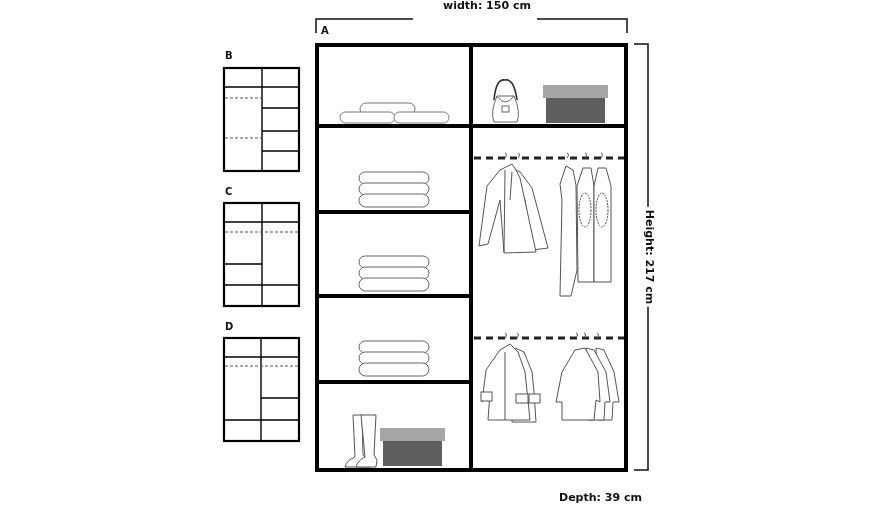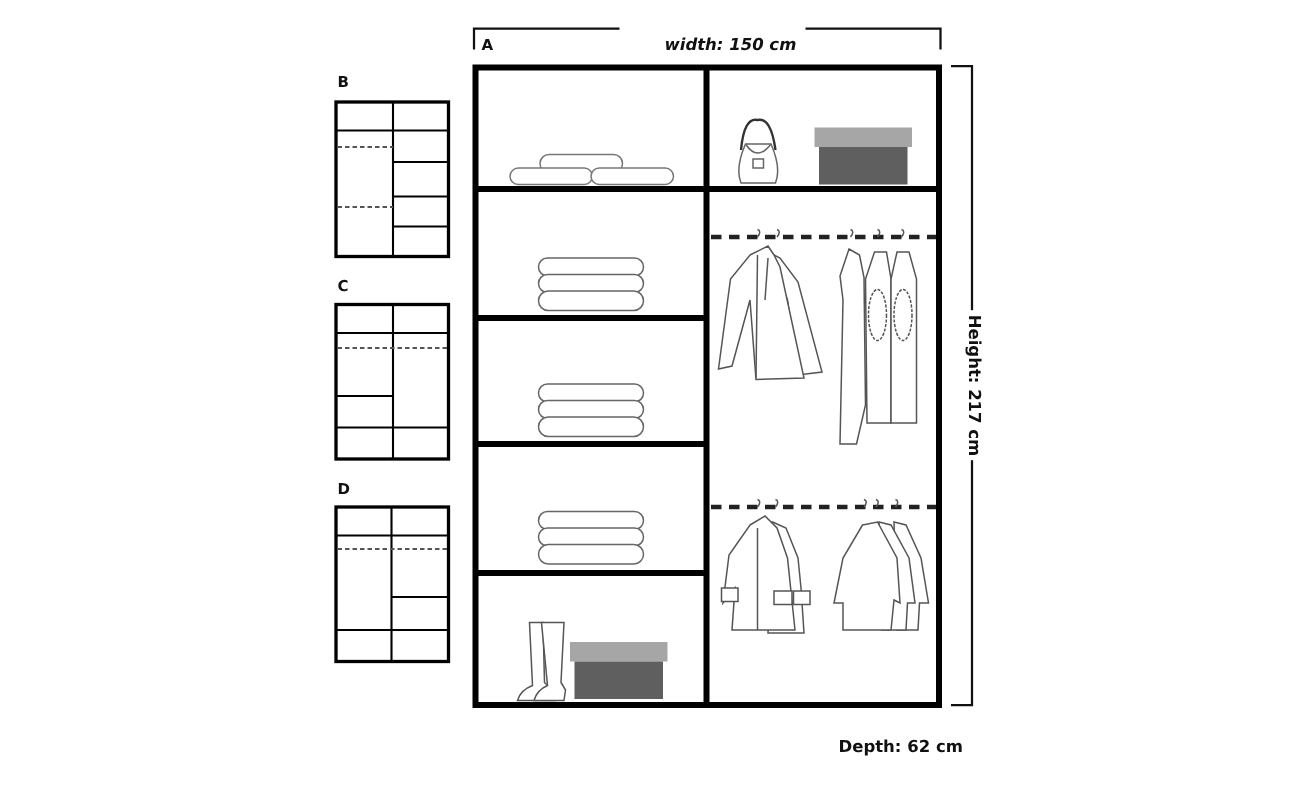--- a/index.html
+++ b/index.html
@@ -1,20 +1,20 @@
 <!DOCTYPE html>
 <html><head>
   <meta charset="utf-8">
   <style>
     html, body { margin:0; padding:0; background:#ffffff; }
     body { width:870px; height:524px; position:relative; overflow:hidden; font-family:"DejaVu Sans", sans-serif; }
     #canvas { position:absolute; left:0; top:0; width:870px; height:524px; }
     .lbl { position:absolute; font-family:"DejaVu Sans", sans-serif; font-weight:bold; font-size:11px; color:#111; white-space:nowrap; line-height:12px; }
     .lbl-small { font-size:10px; }
-    #width-label { left:443px; top:24px;font-style:italic; }
+    #width-label { left:443px; top:0; }
     #depth-label { left:559px; top:492px; }
     #height-label { left:649px; top:257px; transform:translate(-50%,-50%) rotate(90deg); transform-origin:center center; background:#fff; padding:0 3px; }
     #label-A { left:321px; top:25px; }
     #label-B { left:225px; top:50px; }
     #label-C { left:225px; top:186px; }
     #label-D { left:225px; top:321px; }
   </style>
 </head>
 <body>
 
@@ -152,18 +152,18 @@
     <line x1="261" y1="338" x2="261" y2="441" stroke-width="1.4"></line>
     <line x1="224" y1="357" x2="299" y2="357" stroke-width="1.4"></line>
     <line x1="261" y1="398" x2="299" y2="398" stroke-width="1.4"></line>
     <line x1="224" y1="420" x2="299" y2="420" stroke-width="1.4"></line>
     <line x1="225" y1="366" x2="298" y2="366" stroke="#555" stroke-width="1.2" stroke-dasharray="3,2"></line>
   </g>
 </svg>
 
 <div id="width-label" class="lbl">width: 150 cm</div>
 <div id="height-label" class="lbl">Height: 217 cm</div>
-<div id="depth-label" class="lbl">Depth: 62 cm</div>
+<div id="depth-label" class="lbl">Depth: 39 cm</div>
 
 <div id="label-A" class="lbl lbl-small">A</div>
 <div id="label-B" class="lbl lbl-small">B</div>
 <div id="label-C" class="lbl lbl-small">C</div>
 <div id="label-D" class="lbl lbl-small">D</div>
 
 </body></html>

